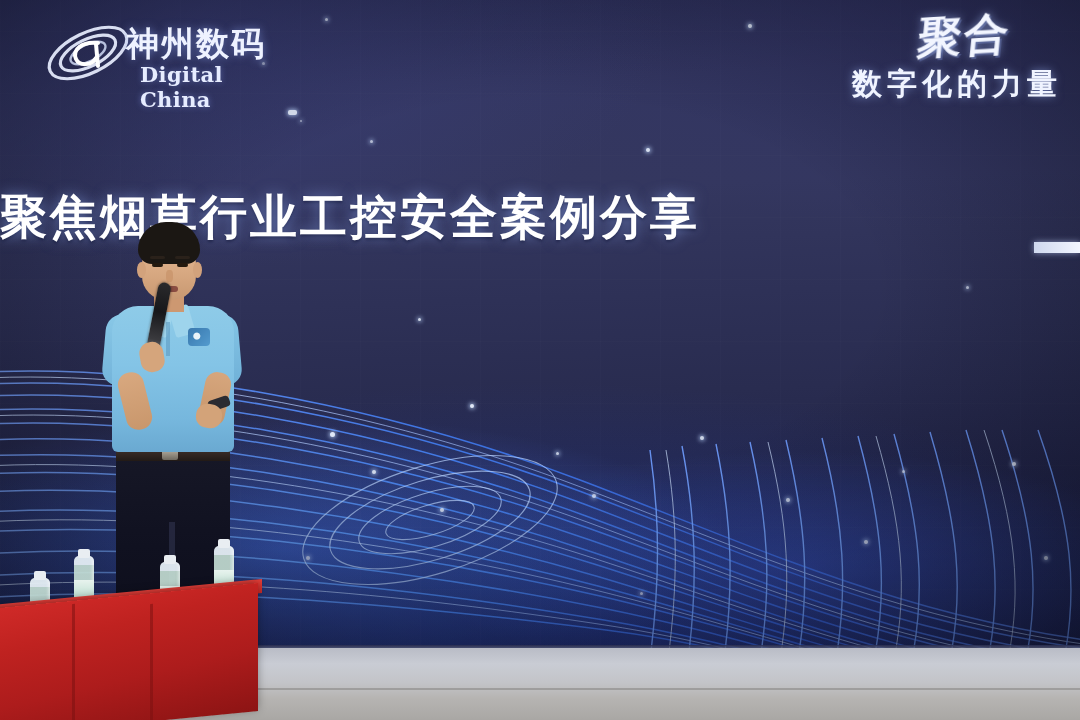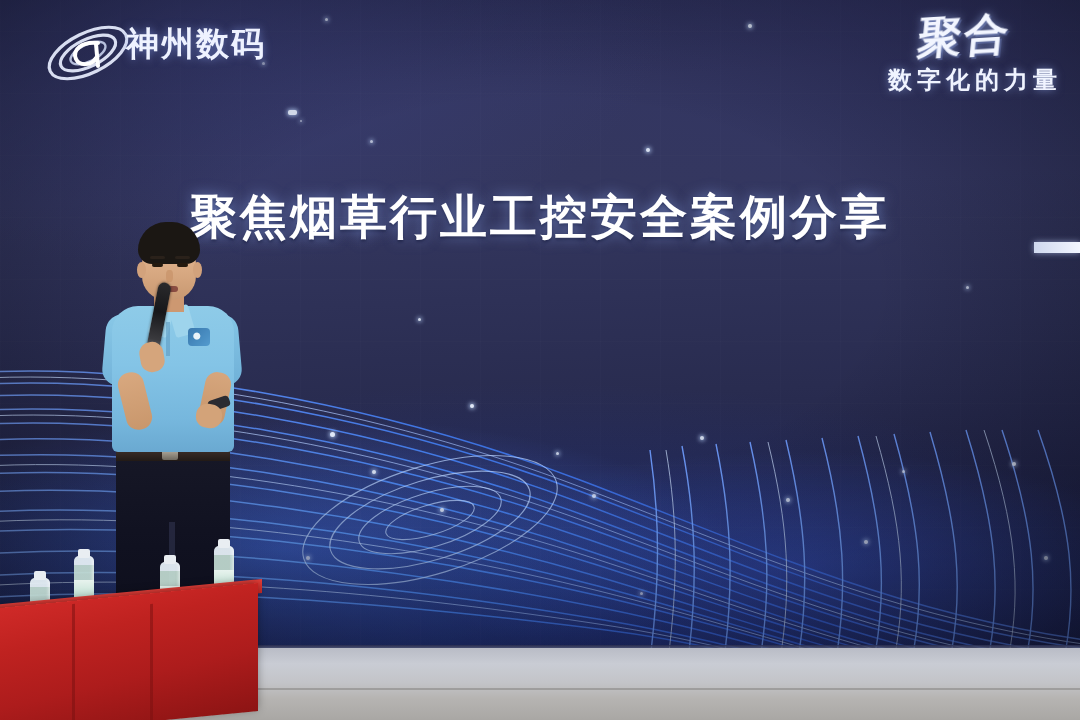--- a/index.html
+++ b/index.html
@@ -76,26 +76,26 @@
   .logo-juhe{ position:absolute; right:18px; top:14px; width:270px; height:100px; text-align:right; }
   .juhe-brush{
     font-size:44px; font-weight:700; color:#f2f5ff; letter-spacing:2px;
     line-height:1; transform:skewX(-9deg) rotate(-3.5deg);
     display:inline-block; margin-right:52px;
     font-family:"DejaVu Serif","Liberation Serif",serif;
     text-shadow:0 0 10px rgba(170,195,255,.6), 2px 2px 0 rgba(120,140,210,.35);
     filter:blur(.2px);
   }
   .juhe-sub{
-    margin-top:6px; font-size:24px; font-weight:600; color:#f0f4ff;
+    margin-top:6px; font-size:30px; font-weight:600; color:#f0f4ff;
     letter-spacing:5px; text-shadow:0 0 9px rgba(160,185,255,.55);
   }
 
   .slide-title{
-    position:absolute; left:0; right:0; top:186px; text-align:center;
+    position:absolute; left:0; right:0; top:186px; 
     font-size:47px; font-weight:700; color:#ffffff; letter-spacing:3px;
     text-shadow:0 0 14px rgba(150,180,255,.55), 0 2px 3px rgba(10,12,40,.6);
     white-space:nowrap;
   }
   .slide-date{
     position:absolute; left:0; right:0; top:348px; text-align:center;
     font-size:29px; font-weight:700; color:#f4f7ff; letter-spacing:1px;
     text-shadow:0 0 10px rgba(140,170,255,.5);
   }
   .slide-company{
@@ -391,20 +391,21 @@
         <ellipse cx="46" cy="33" rx="42" ry="20" transform="rotate(-26 46 33)"></ellipse>
         <ellipse cx="46" cy="33" rx="30" ry="13.5" transform="rotate(-26 46 33)"></ellipse>
       </g>
       <g fill="none" stroke="#cfd9f5" stroke-width="2.4" opacity="0.85">
         <ellipse cx="46" cy="33" rx="19" ry="8.5" transform="rotate(-26 46 33)"></ellipse>
       </g>
       <path d="M56 23 C 40 21, 30 30, 34 39 C 37 46, 50 46, 54 38" fill="none" stroke="#ffffff" stroke-width="4" stroke-linecap="round"></path>
       <path d="M54 24 L 56 46" stroke="#ffffff" stroke-width="4" stroke-linecap="round"></path>
     </svg>
     <div class="logo-cn">神州数码</div>
+    <div class="logo-en">Digital China</div>
   </div>
 
   <div class="logo-juhe">
     <div class="juhe-brush">聚合</div>
     <div class="juhe-sub">数字化的力量</div>
   </div>
 
   <div class="slide-title">聚焦烟草行业工控安全案例分享</div>
   <div class="edge-bar"></div>
 

